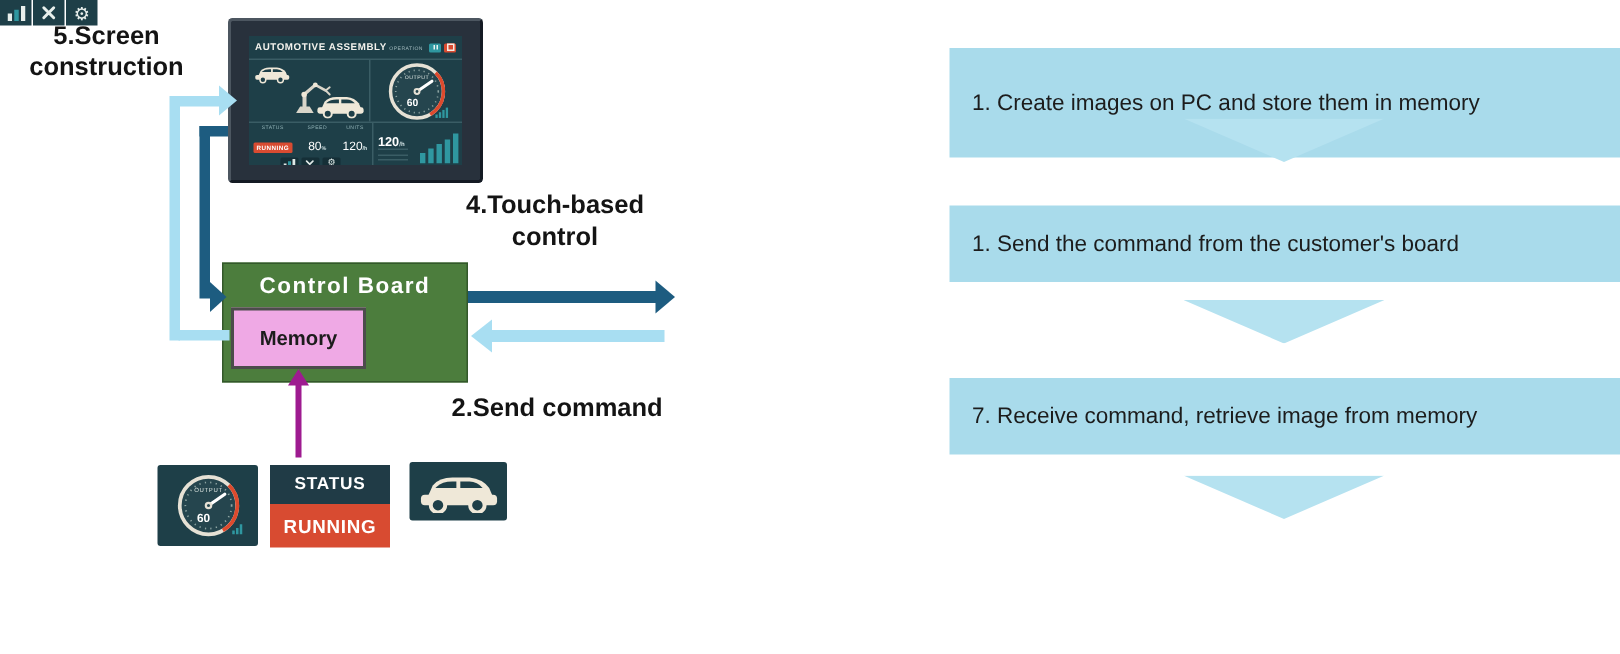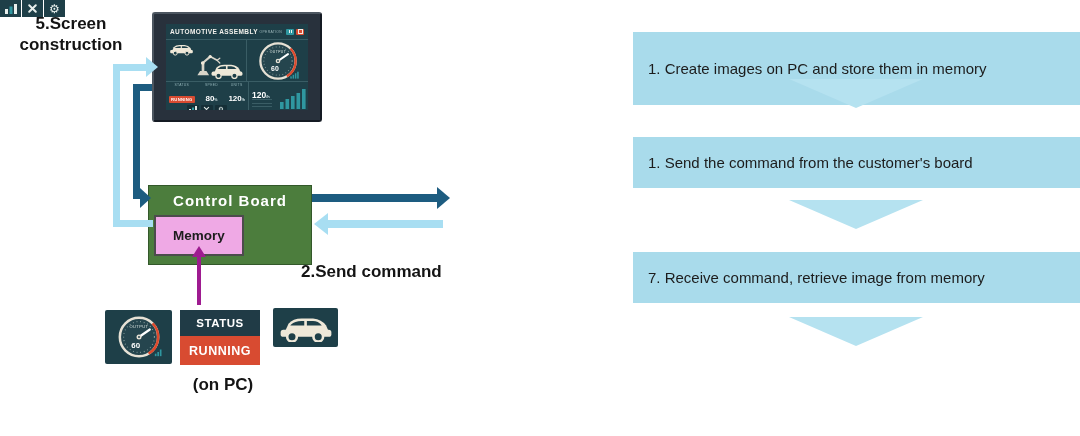--- a/index.html
+++ b/index.html
@@ -31,37 +31,37 @@
   #scr-viz{flex:1.32;position:relative;border-right:1px solid #3a5d65;}
   #viz-car1{position:absolute;left:3px;top:3px;width:25px;}
   #viz-robot{position:absolute;left:25px;top:3px;width:32px;height:40px;}
   #viz-car2{position:absolute;right:2px;bottom:2px;width:34px;}
   #scr-gauge{flex:1;display:flex;align-items:center;justify-content:center;}
   #scr-bottom{height:28px;flex:none;border-top:1px solid #3a5d65;display:flex;}
   #scr-stats{flex:1.32;display:flex;flex-direction:column;border-right:1px solid #3a5d65;padding:1px 2px 0 2px;min-width:0;}
   .stat-row{flex:1;display:flex;align-items:center;justify-content:space-between;padding:0 1px;}
   .stat{text-align:center;}
   .stat .lbl{font-size:3.4px;color:#8fb0b5;letter-spacing:.3px;display:block;}
-  .stat .val{font-size:8px;font-weight:bold;color:#fff;line-height:1;}
+  .stat .val{font-size:8px;font-weight:normal;color:#fff;line-height:1;}
   .stat .unit{font-size:3.6px;color:#cfe0e2;font-weight:bold;}
   .badge-running{display:inline-block;background:#d84b31;color:#fff;font-weight:bold;font-size:4.2px;
                  padding:1px 2px;border-radius:1px;letter-spacing:.3px;}
   #scr-iconrow{height:9px;display:flex;justify-content:center;gap:2px;padding-bottom:1px;}
   .ibtn{width:12px;height:8px;background:#152f37;border-radius:1px;display:flex;align-items:center;justify-content:center;}
   .gear-s{color:#dfe8e6;font-size:6px;line-height:1;}
   #scr-rate{flex:1;position:relative;min-width:0;}
   #rate-text{position:absolute;left:3px;top:2px;}
   #rate-text .val{font-size:8.5px;font-weight:bold;color:#fff;}
   #rate-text .unit{font-size:4px;color:#cfe0e2;font-weight:bold;}
   #rate-lines{position:absolute;left:3px;bottom:3px;width:20px;}
   #rate-lines i{display:block;height:1px;background:#3a5d65;margin-top:2.5px;}
   #rate-bars{position:absolute;right:2px;bottom:1px;}
 
   
-  #control-board{position:absolute;left:148px;top:185px;width:164px;height:80px;background:#4c7d3d;
+  #control-board{position:absolute;left:148px;top:175px;width:164px;height:80px;background:#4c7d3d;
                  border:1px solid #33582a;box-sizing:border-box;}
   #cb-title{height:29px;line-height:29px;text-align:center;color:#fff;font-weight:bold;font-size:15px;letter-spacing:1px;}
   #cb-row{display:flex;gap:20px;padding:0 5px;}
   .cb-chip{height:41px;display:flex;align-items:center;justify-content:center;font-weight:bold;font-size:13.5px;
            color:#1c1c1c;border:2px solid #4c4c4c;box-sizing:border-box;}
   #cb-memory{width:90px;background:#efa9e5;}
   #cb-mcu{flex:1;background:#b5b3b2;}
 
   
   #customer-board{position:absolute;left:450px;top:14px;width:168px;height:236px;background:#fff;
@@ -102,23 +102,26 @@
 </style>
 </head>
 <body>
 
 <div id="stage">
 
   <div class="ann" id="ann-screen-construction">
     <div>5.Screen</div>
     <div>construction</div>
   </div>
+  <div class="ann" id="ann-touch-control">
+    <div>4.Touch-based</div>
+    <div>control</div>
+  </div>
   <div class="ann" id="ann-send-command">2.Send command</div>
   <div class="ann" id="ann-image-creation">
-    <div>(on PC)</div>
   </div>
 
   <div id="monitor">
     <div id="screen">
       <div id="scr-header">
         <span id="scr-title">AUTOMOTIVE ASSEMBLY</span>
         <span id="scr-oplabel">OPERATION</span>
         <span class="scr-btn" id="btn-pause">
             <i></i>
             <i></i>

